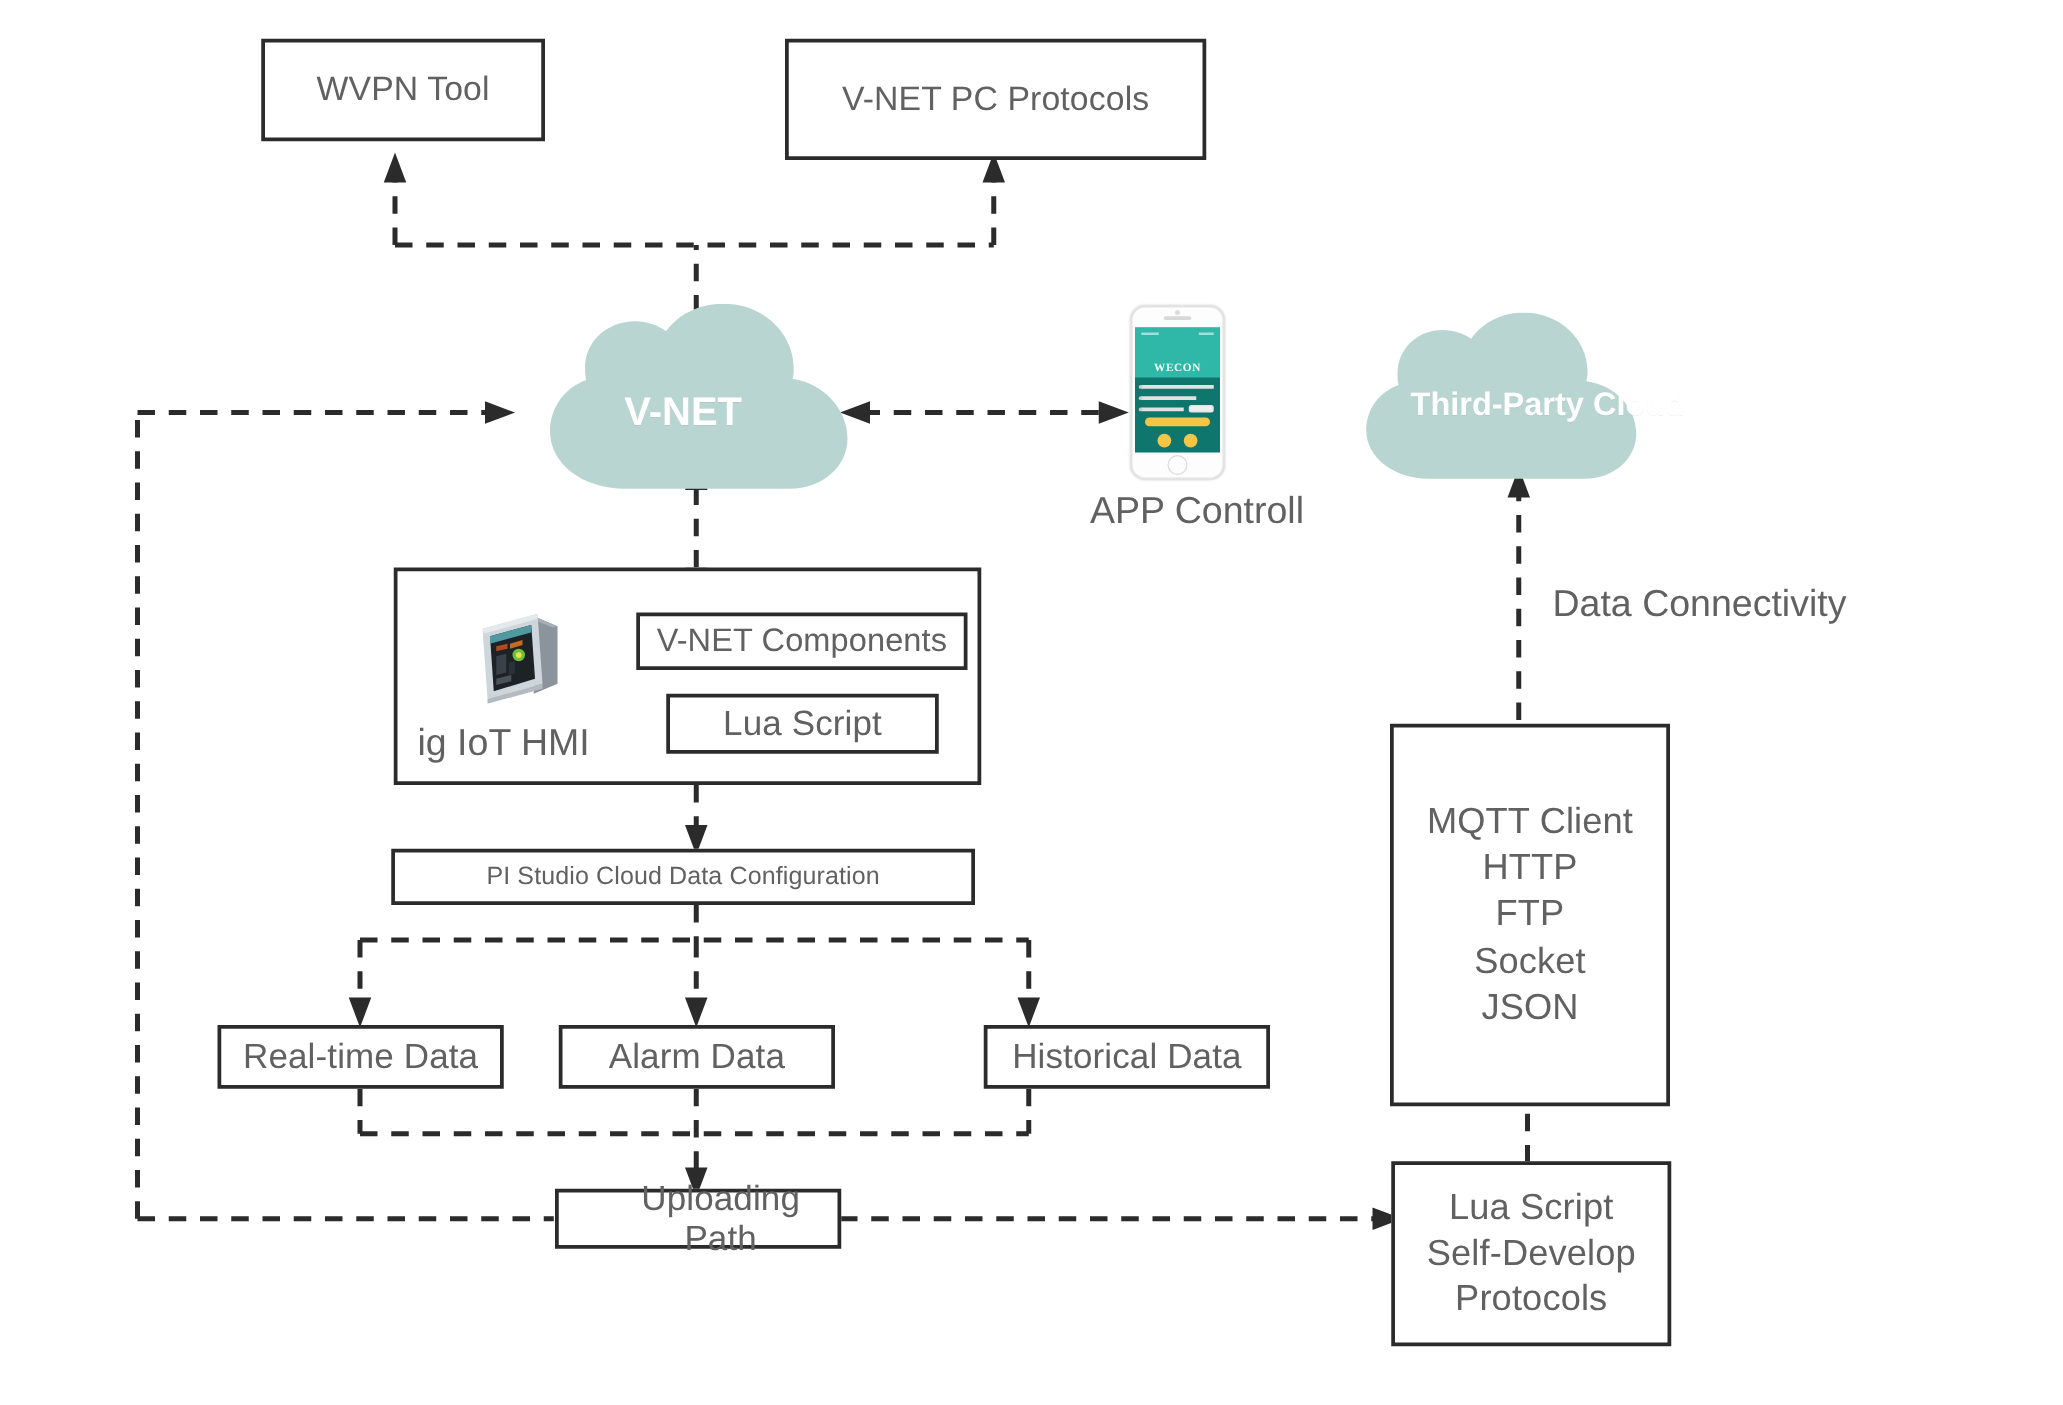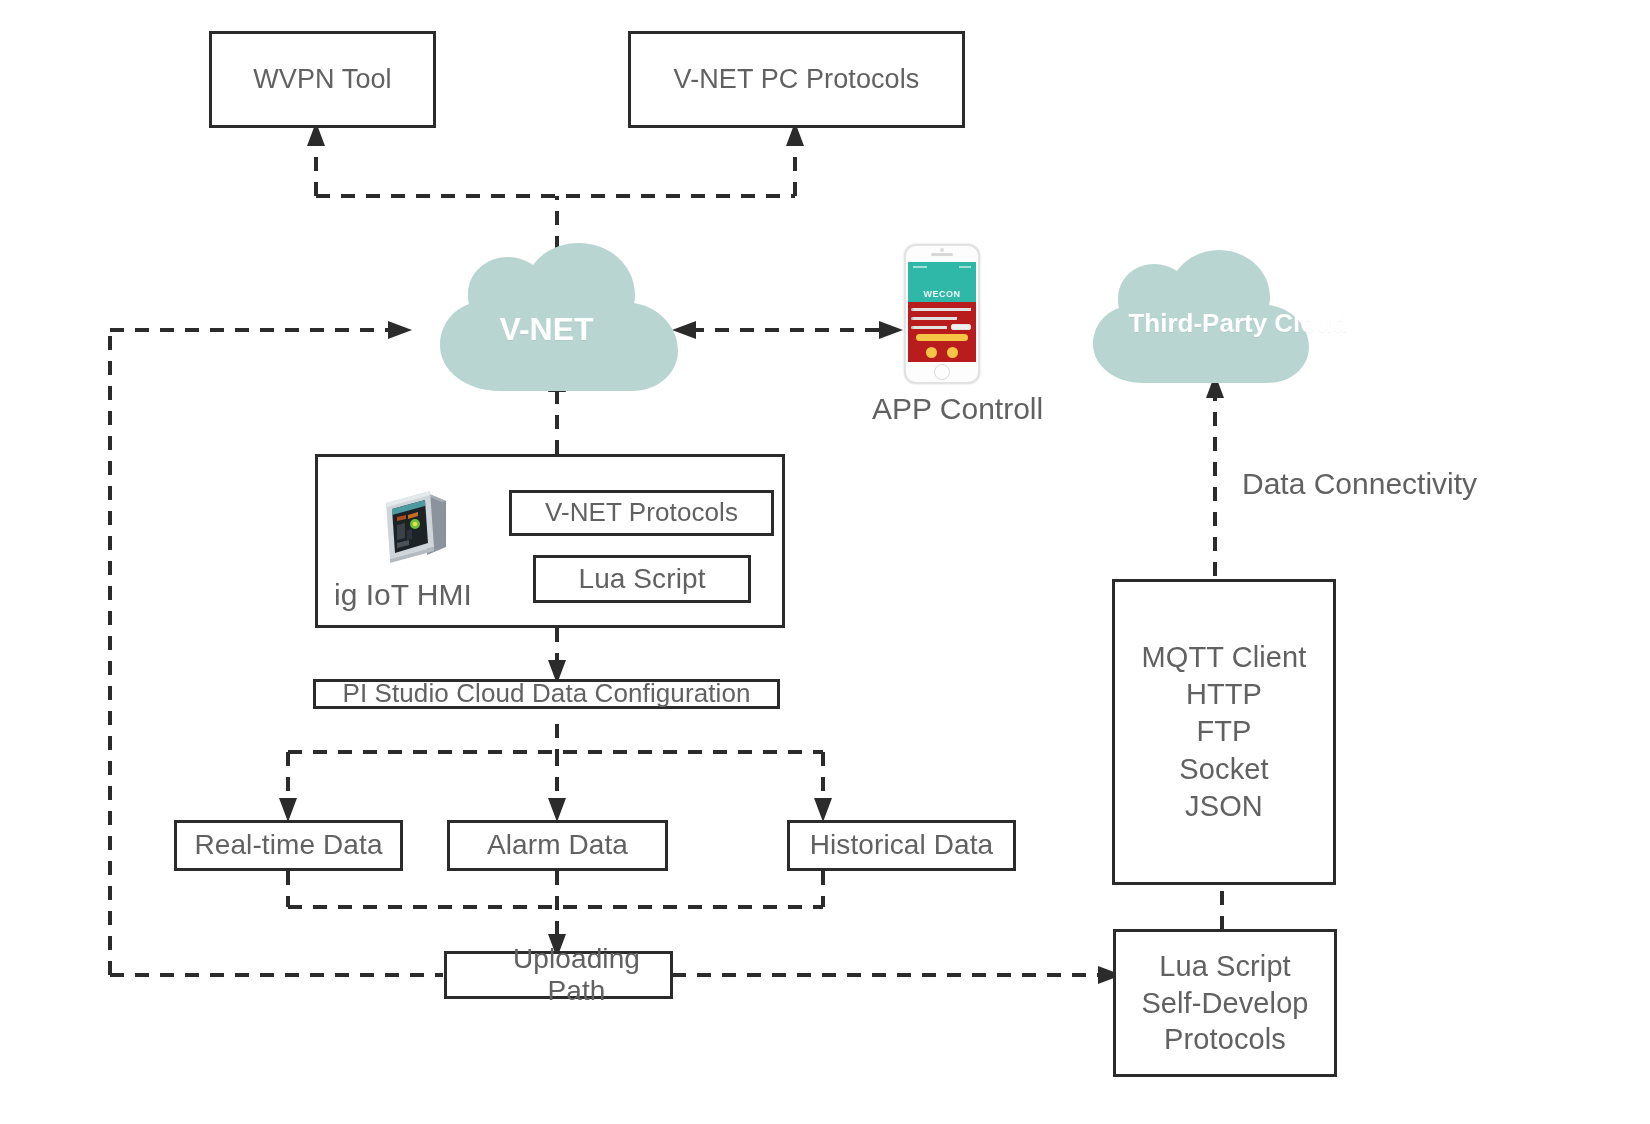--- a/index.html
+++ b/index.html
@@ -42,21 +42,21 @@
 
   
   #phone{position:absolute;}
   .ph-body{position:absolute;inset:0;border-radius:12px;background:#fdfdfd;
            border:2px solid #e3e3e3;box-shadow:0 0 2px rgba(0,0,0,.18);}
   .ph-speaker{position:absolute;left:50%;transform:translateX(-50%);top:9px;
               width:22px;height:3px;border-radius:2px;background:#d8d8d8;}
   .ph-cam{position:absolute;left:50%;transform:translateX(-50%);top:4px;
           width:4px;height:4px;border-radius:50%;background:#dcdcdc;}
   .ph-screen{position:absolute;left:4px;right:4px;top:18px;bottom:22px;
-             background:#b91c1c;overflow:hidden;}
+             background:#0f766e;overflow:hidden;font-family:Liberation Serif, serif;}
   .ph-hdr{position:absolute;left:0;right:0;top:0;height:40%;background:#2fb8a8;}
   .ph-brand{position:absolute;left:0;right:0;top:40%;transform:translateY(-130%);
             text-align:center;color:#ffffff;font-size:9px;font-weight:700;
             letter-spacing:.5px;opacity:.92;}
   .ph-statline{position:absolute;height:2px;background:rgba(255,255,255,.55);}
   .ph-row{position:absolute;left:8%;right:8%;height:2.5px;background:#e2e2e2;}
   .ph-dot{position:absolute;width:3px;height:3px;border-radius:50%;background:#ccc;}
   .ph-btn{position:absolute;left:12%;right:12%;height:7px;border-radius:4px;background:#f7c545;}
   .ph-circ{position:absolute;width:11px;height:11px;border-radius:50%;background:#f7c545;}
   .ph-home{position:absolute;left:50%;transform:translateX(-50%);bottom:4px;
@@ -115,21 +115,21 @@
     <polygon class="solidhead" points="557,684 548,660 566,660"></polygon>
     <polygon class="solidhead" points="288,822 279,798 297,798"></polygon>
     <polygon class="solidhead" points="557,822 548,798 566,798"></polygon>
     <polygon class="solidhead" points="823,822 814,798 832,798"></polygon>
     <polygon class="solidhead" points="557,958 548,934 566,934"></polygon>
     <polygon class="solidhead" points="1122,975 1098,966 1098,984"></polygon>
     <polygon class="solidhead" points="1222,822 1213,846 1231,846"></polygon>
     <polygon class="solidhead" points="1215,374 1206,398 1224,398"></polygon>
   </svg>
 
-  <div class="nbox" style="left:209px;top:31px;width:227px;height:97px;font-size:27px;text-align:right;">
+  <div class="nbox" style="left:209px;top:31px;width:227px;height:82px;font-size:27px;text-align:right;">
     <span>WVPN Tool</span>
   </div>
 
   <div class="nbox" style="left:628px;top:31px;width:337px;height:97px;font-size:27px;">
     <span>V-NET PC Protocols</span>
   </div>
 
   <div class="cloud" style="left:404px;top:243px;width:285px;height:150px;">
     <svg width="285" height="150" viewBox="0 0 285 150" xmlns="http://www.w3.org/2000/svg">
       <path fill="#b9d5d2" d="
@@ -220,28 +220,28 @@
       <polygon points="35,45 40,44 40,54 35,55" fill="#2b3238"></polygon>
       <polygon points="25,58 37,55 37,60 25,63" fill="#4a525a"></polygon>
 
       <polygon points="18,74 62,62 62,66 18,78" fill="#b3bac0"></polygon>
     </svg>
   </div>
 
   <div class="tlabel" style="left:334px;top:578px;font-size:30px;">ig IoT HMI</div>
 
   <div class="nbox" style="left:509px;top:490px;width:265px;height:46px;font-size:26px;">
-    <span>V-NET Protocols</span>
+    <span>V-NET Components</span>
   </div>
 
   <div class="nbox" style="left:533px;top:555px;width:218px;height:48px;font-size:28px;">
     <span>Lua Script</span>
   </div>
 
-  <div class="nbox" style="left:313px;top:679px;width:467px;height:30px;font-size:26px;">
+  <div class="nbox" style="left:313px;top:679px;width:467px;height:45px;font-size:20px;">
     <span>PI Studio Cloud Data Configuration</span>
   </div>
 
   <div class="nbox" style="left:174px;top:820px;width:229px;height:51px;font-size:28px;">
     <span>Real-time Data</span>
   </div>
 
   <div class="nbox" style="left:447px;top:820px;width:221px;height:51px;font-size:28px;">
     <span>Alarm Data</span>
   </div>

